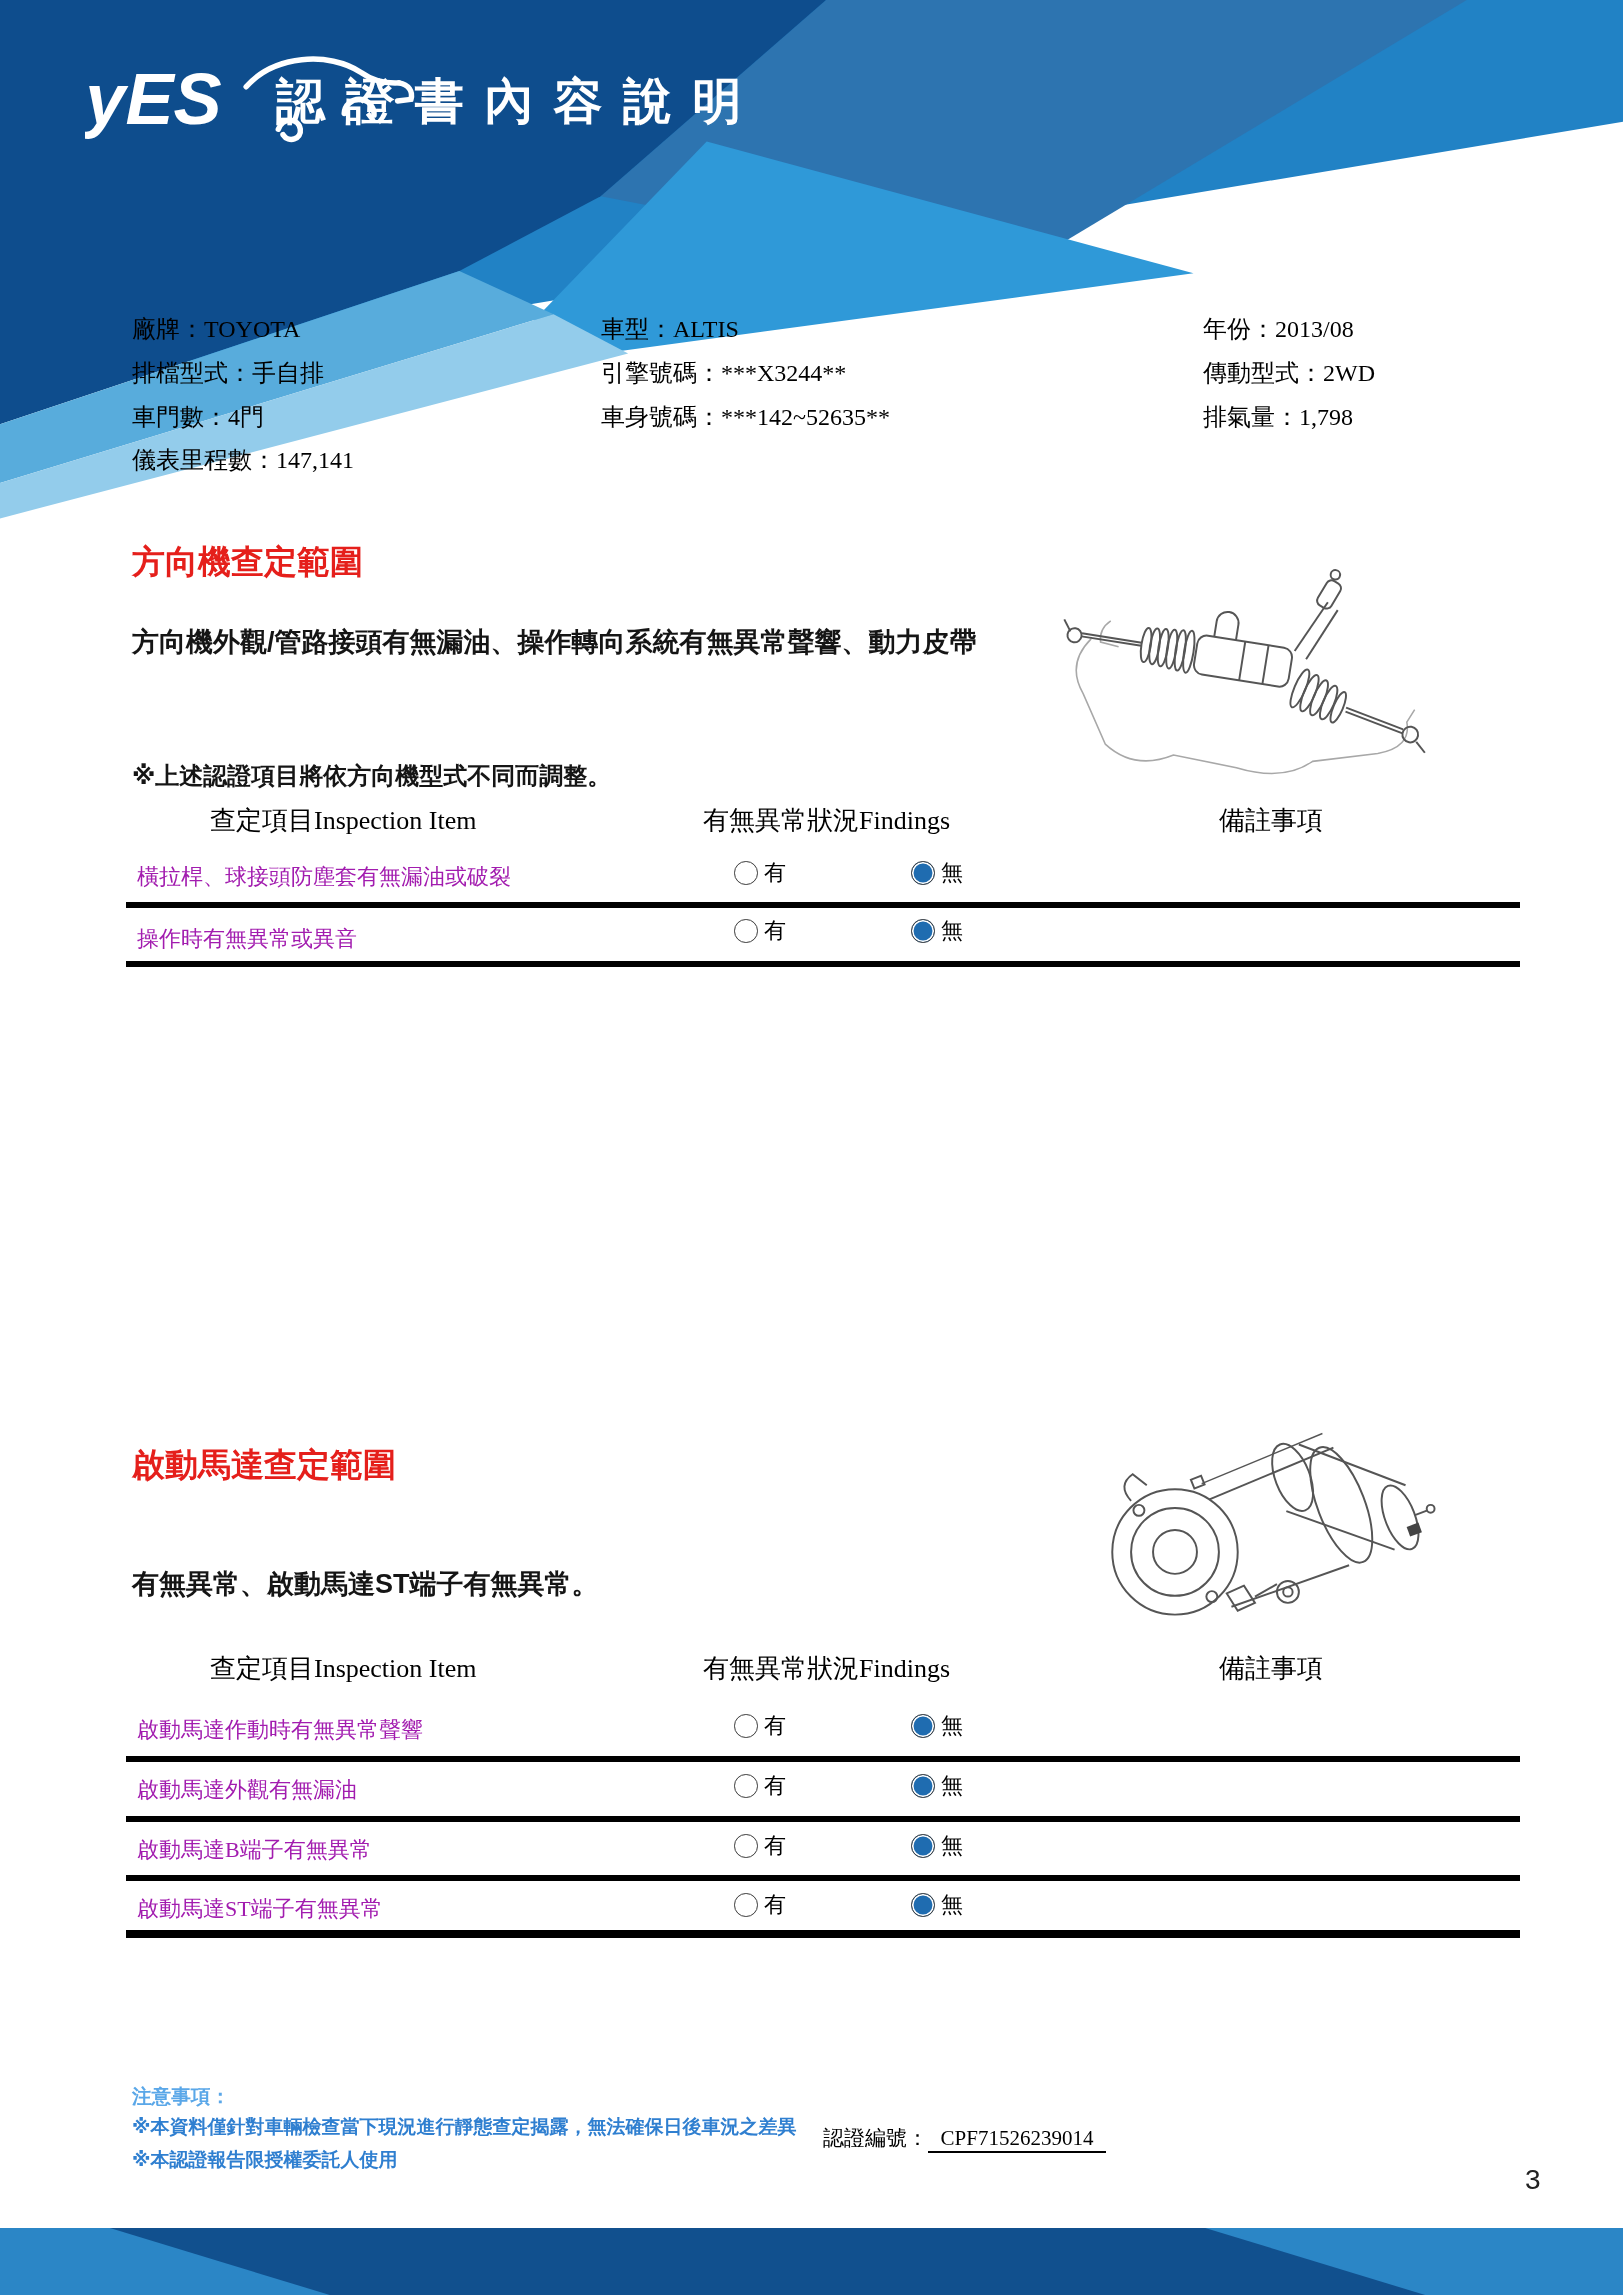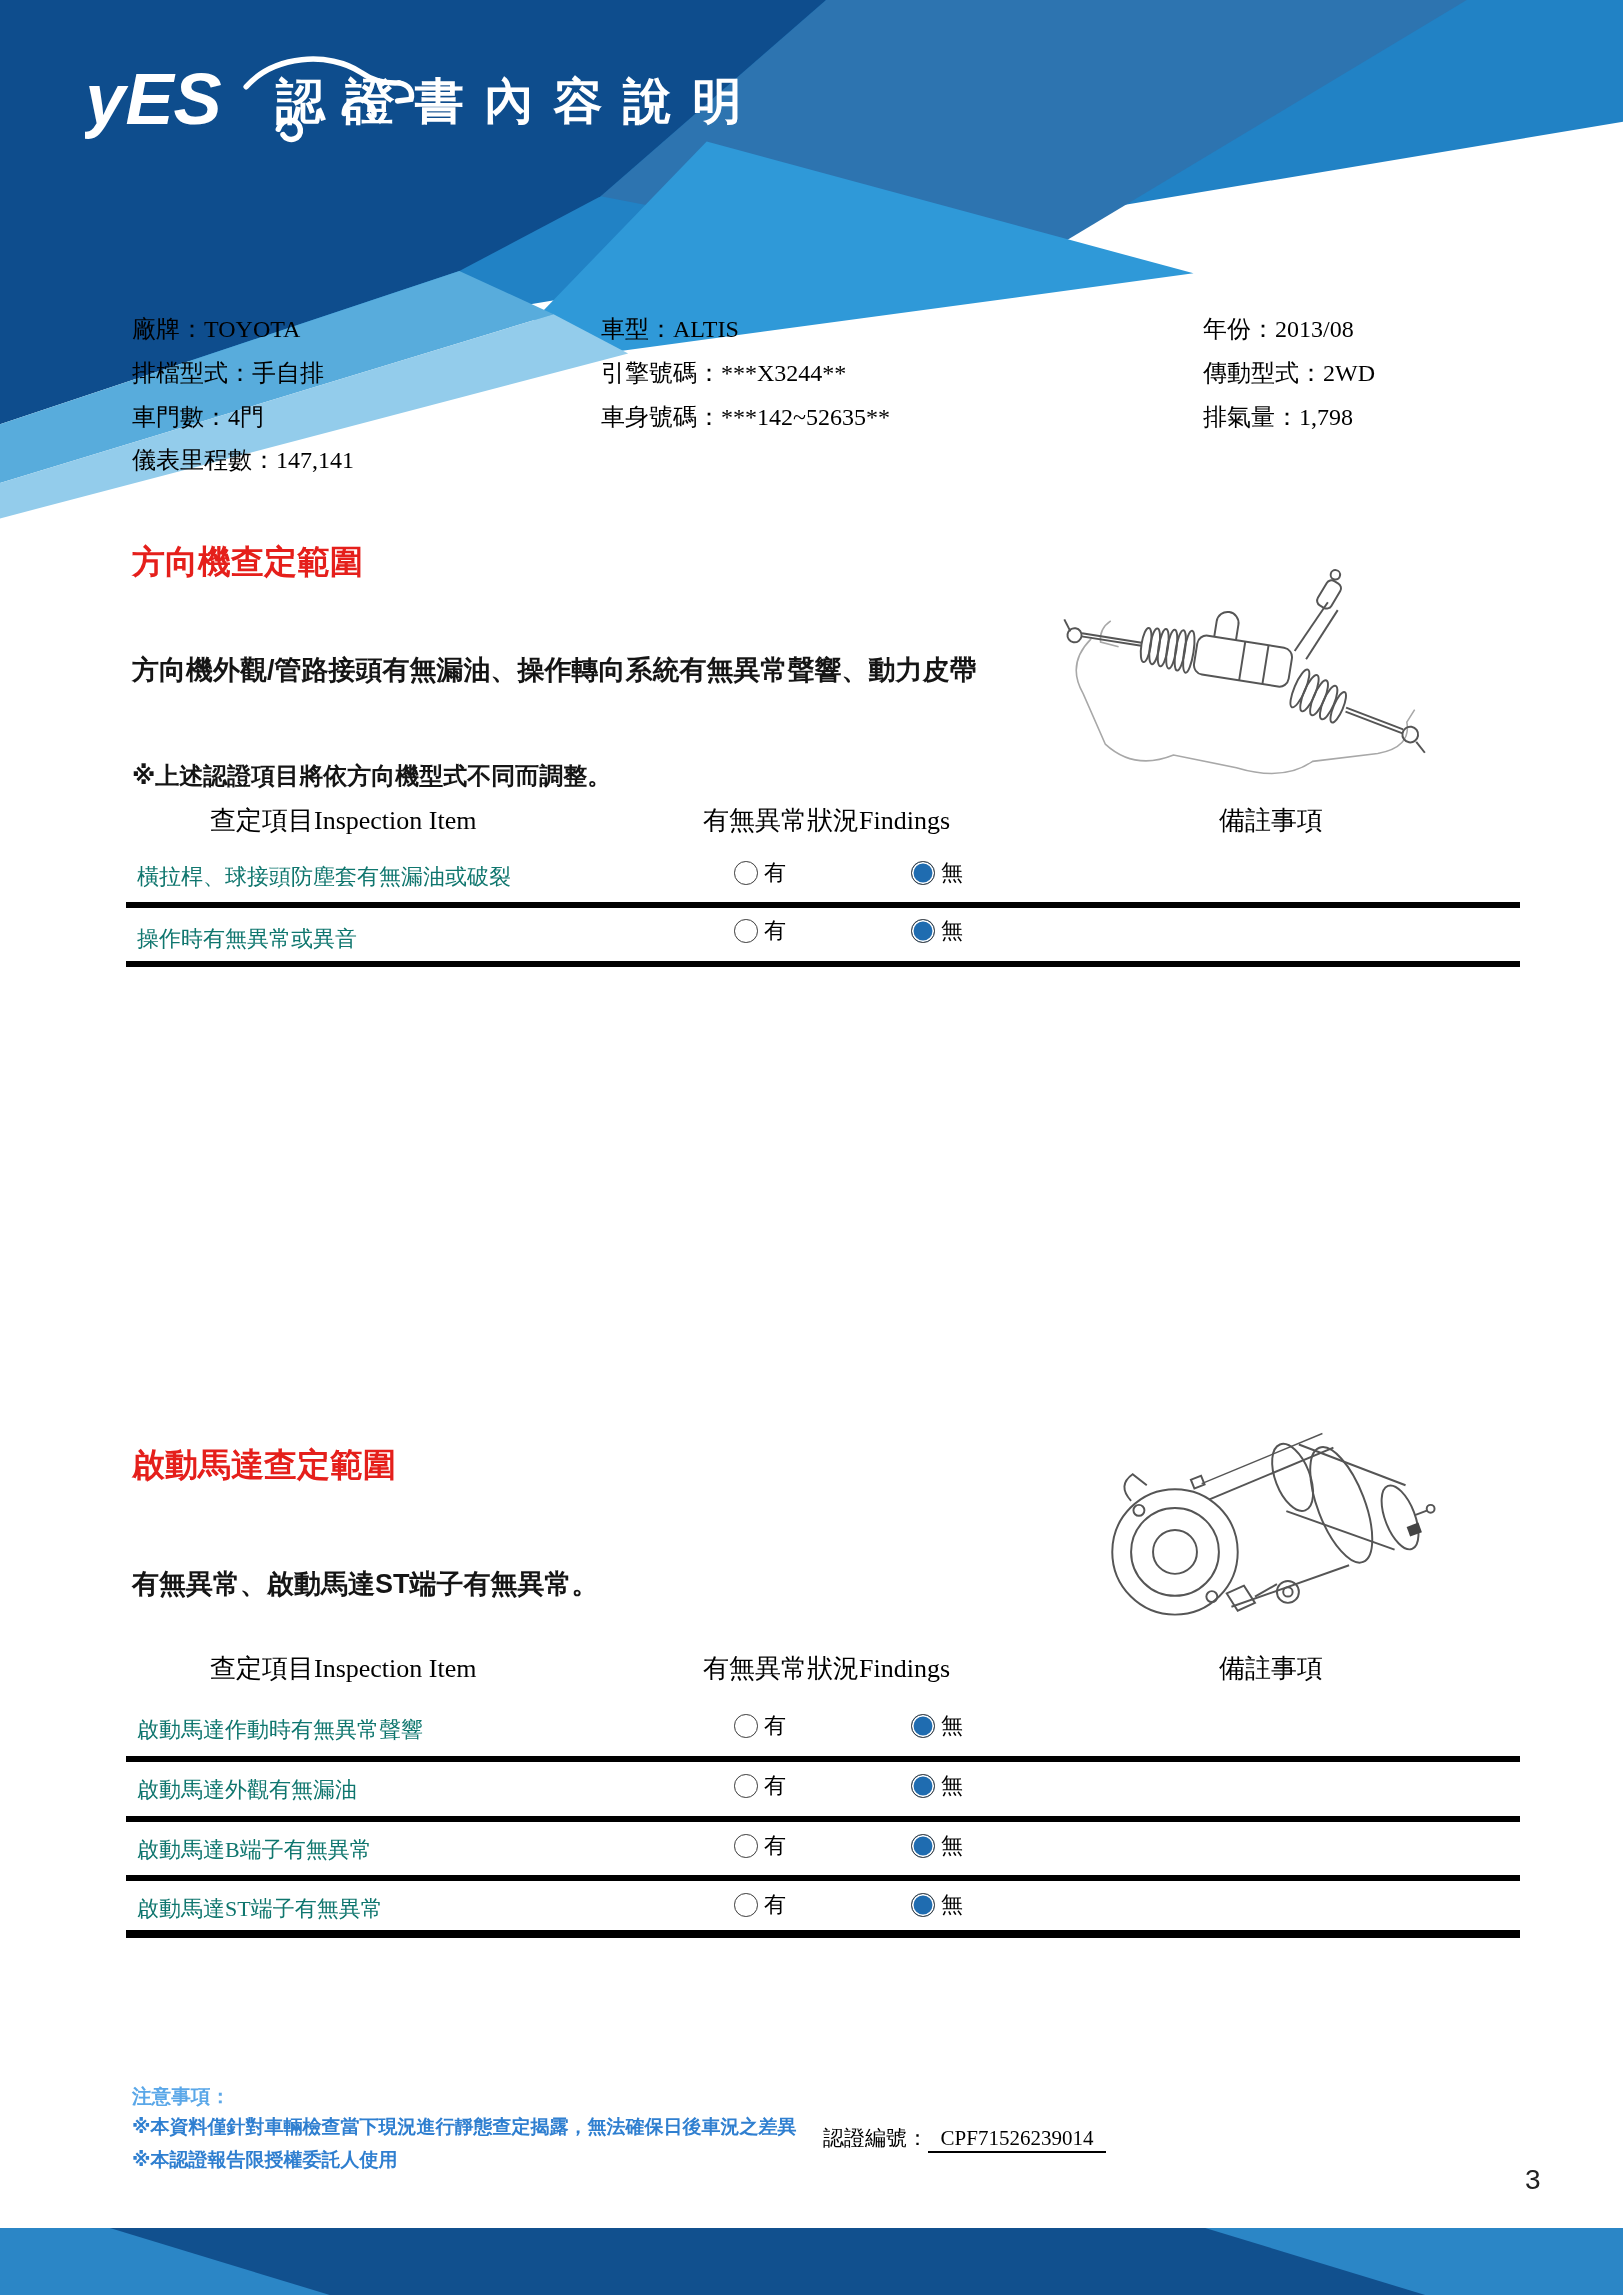--- a/index.html
+++ b/index.html
@@ -29,21 +29,21 @@
     font-weight:bold;font-size:27px;color:#151515;white-space:nowrap;
   }
   .desc-note{
     position:absolute;left:132px;
     font-family:"Liberation Sans","DejaVu Sans",sans-serif;
     font-weight:bold;font-size:24px;color:#151515;white-space:nowrap;
   }
   .art{position:absolute;}
   
   .th{position:absolute;font-size:26px;color:#000;white-space:nowrap;}
-  .td-item{position:absolute;left:137px;font-size:22px;color:#0f766e;white-space:nowrap;}
+  .td-item{position:absolute;left:137px;font-size:22px;color:#a21caf;white-space:nowrap;}
   .radio{position:absolute;display:flex;align-items:center;gap:6.3px;font-size:22px;color:#000;cursor:pointer;}
   .rc{display:inline-block;width:23.6px;height:23.6px;border:1.6px solid #3a3a3a;border-radius:50%;background:#fff;box-sizing:border-box;}
   .rc.filled{background:#1f6cb0;box-shadow:inset 0 0 0 1.6px #ffffff;}
   .divider{position:absolute;left:126px;width:1394px;height:5.5px;background:#000;}
   .divider.thick{height:7.9px;}
   
   .note-title{
     position:absolute;left:132px;font-family:"Liberation Sans","DejaVu Sans",sans-serif;
     font-weight:bold;font-size:19.6px;color:#5aa7e8;white-space:nowrap;
   }
@@ -95,21 +95,21 @@
     <div class="vline" style="left:601px;top:357px">引擎號碼：***X3244**</div>
     <div class="vline" style="left:601px;top:401px">車身號碼：***142~52635**</div>
 
     <div class="vline" style="left:1203px;top:313px">年份：2013/08</div>
     <div class="vline" style="left:1203px;top:357px">傳動型式：2WD</div>
     <div class="vline" style="left:1203px;top:401px">排氣量：1,798</div>
   </div>
 
   <div class="sec-title" style="top:540px">方向機查定範圍</div>
 
-  <div class="desc-line" style="top:652px">方向機外觀/管路接頭有無漏油、操作轉向系統有無異常聲響、動力皮帶</div>
+  <div class="desc-line" style="top:624px">方向機外觀/管路接頭有無漏油、操作轉向系統有無異常聲響、動力皮帶</div>
   <div class="desc-note" style="top:760px">※上述認證項目將依方向機型式不同而調整。</div>
 
   <svg class="art" style="left:1044px;top:546px;width:428px;height:236px" viewBox="0 0 545 300">
     <g stroke="#a8a8a8" fill="none" stroke-width="2">
       <path d="M60,118 Q28,150 50,188 L78,252 Q115,286 165,266 L245,282 Q305,300 342,274 L425,264 Q468,256 462,224 L472,208"></path>
       <path d="M85,95 Q70,105 72,122 L95,128"></path>
     </g>
     <g stroke="#555" fill="none" stroke-width="2.5" transform="rotate(9 270 150)">
       <line x1="20" y1="132" x2="30" y2="146"></line>
       <circle cx="36" cy="150" r="9"></circle>

